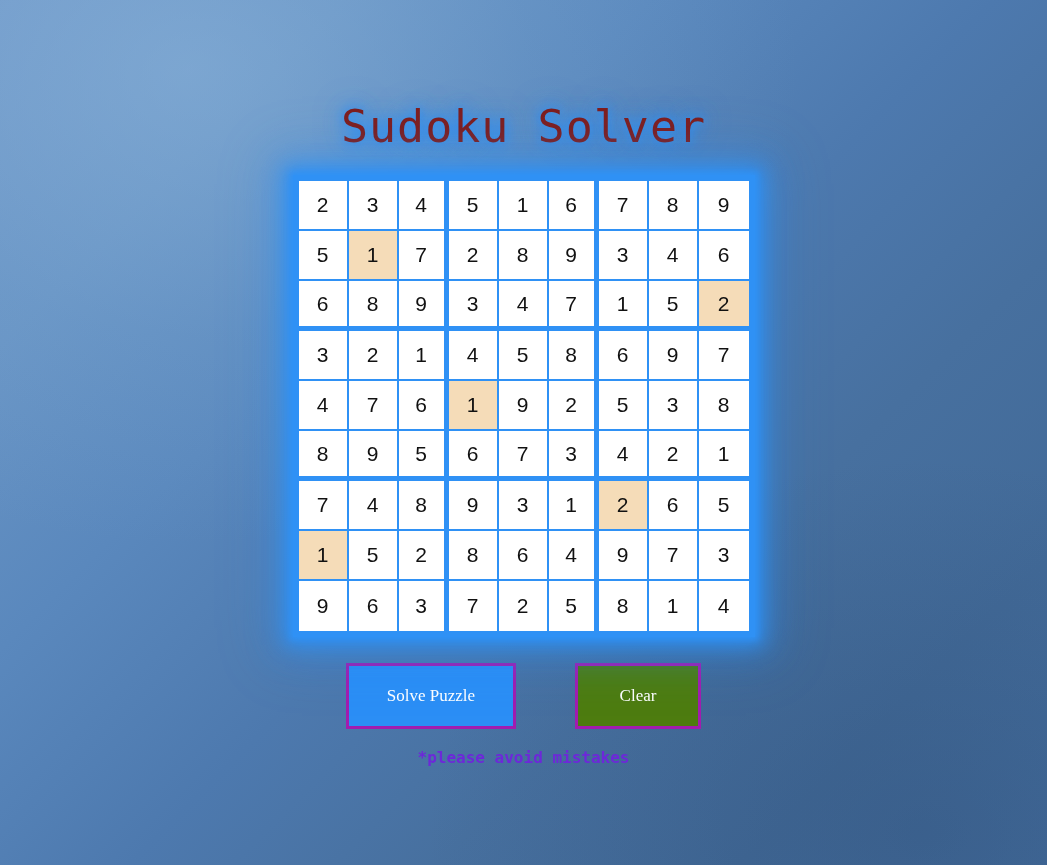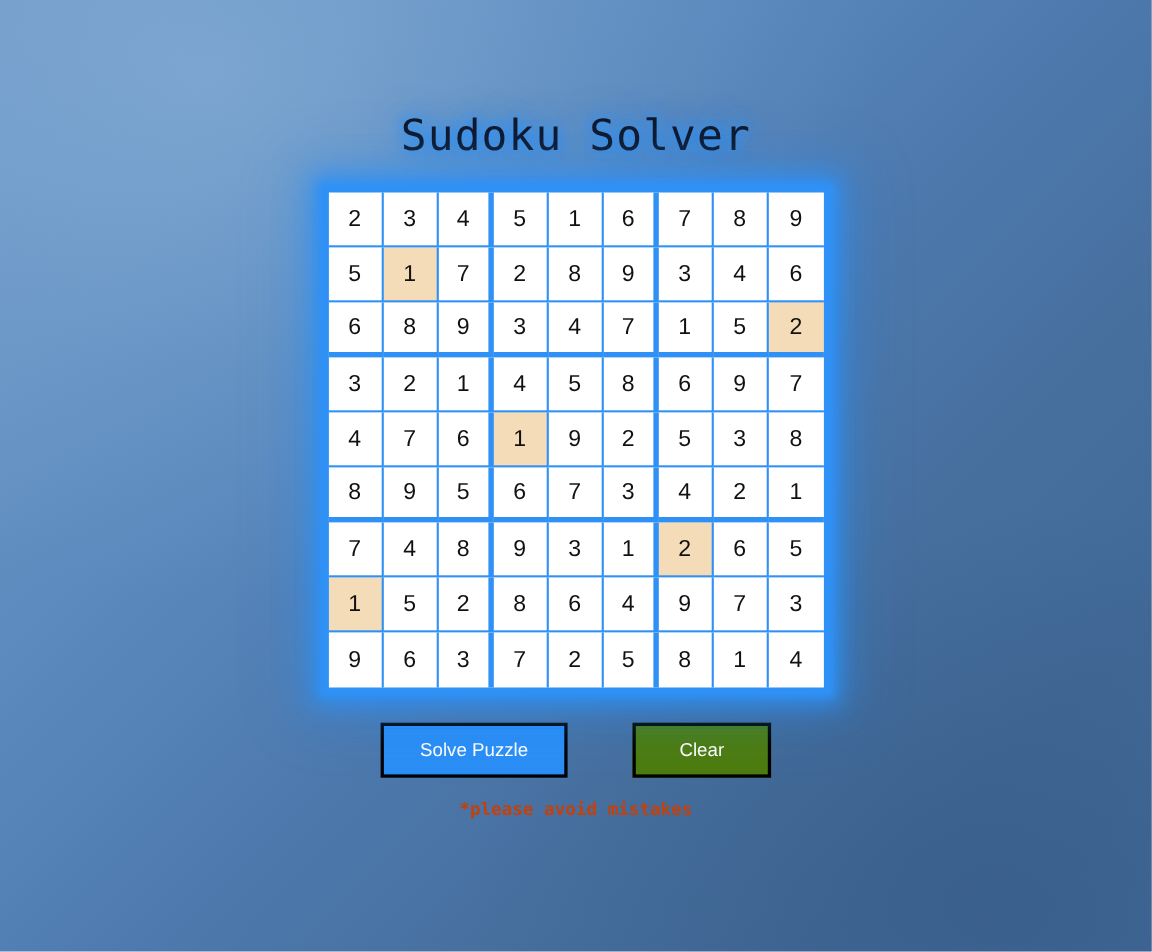--- a/index.html
+++ b/index.html
@@ -37,23 +37,23 @@
     height: 865px;
     display: flex;
     flex-direction: column;
     align-items: center;
   }
 
   .page-title {
     margin: 0;
     padding: 0;
     font-family: "DejaVu Sans Mono", "Liberation Mono", monospace;
-    font-size: 39px;
+    font-size: 45px;
     font-weight: 400;
-    color: #0f172a;
+    color: #7f1d1d;
     letter-spacing: 1px;
     line-height: 1;
     margin-top: 104px;
     text-shadow:
       0 0 10px #2f90f5,
       0 0 18px #2f90f5,
       0 0 30px rgba(47,144,245,0.75);
   }
 
   .board-wrap {
@@ -110,42 +110,42 @@
   }
 
   .actions {
     margin-top: 26px;
     display: flex;
     align-items: center;
     gap: 59px;
   }
 
   .btn {
-    font-family: Liberation Sans, sans-serif;
+    font-family: Liberation Serif, serif;
     font-size: 17px;
     color: #ffffff;
-    border: 3px solid #000000;
+    border: 3px solid #a21caf;
     padding: 0;
     width: 170px;
-    height: 50px;
+    height: 66px;
     line-height: 44px;
     text-align: center;
     cursor: pointer;
     outline: none;
     box-sizing: border-box;
   }
   .btn-solve { background: #2b8ef5; }
   .btn-clear { background: #4d7c0f; width: 126px; }
 
   .footnote {
     margin-top: 19px;
     font-family: "DejaVu Sans Mono", "Liberation Mono", monospace;
     font-size: 16px;
     font-weight: bold;
-    color: #c2410c;
+    color: #6d28d9;
     letter-spacing: 0px;
   }
 </style>
 </head>
 <body>
 
 <div class="app">
 
   <h1 class="page-title">Sudoku Solver</h1>
 

